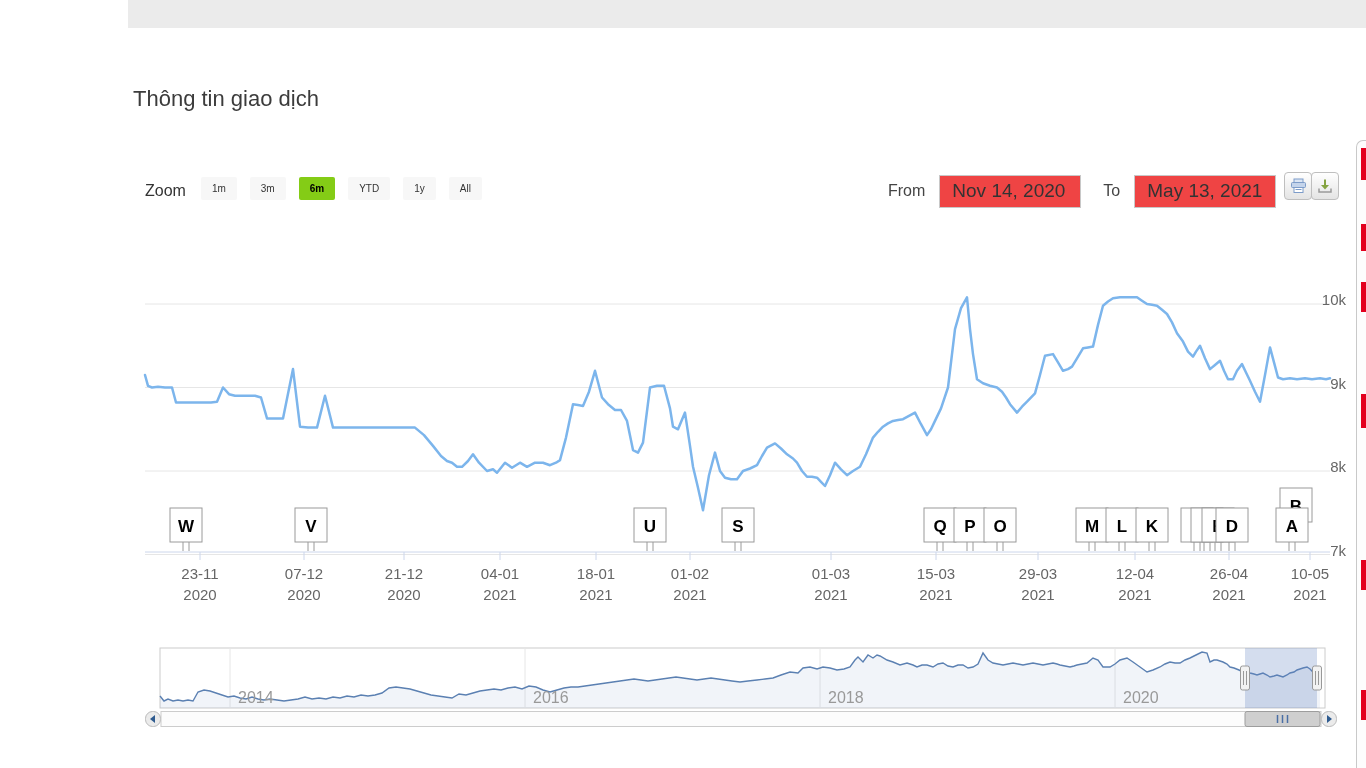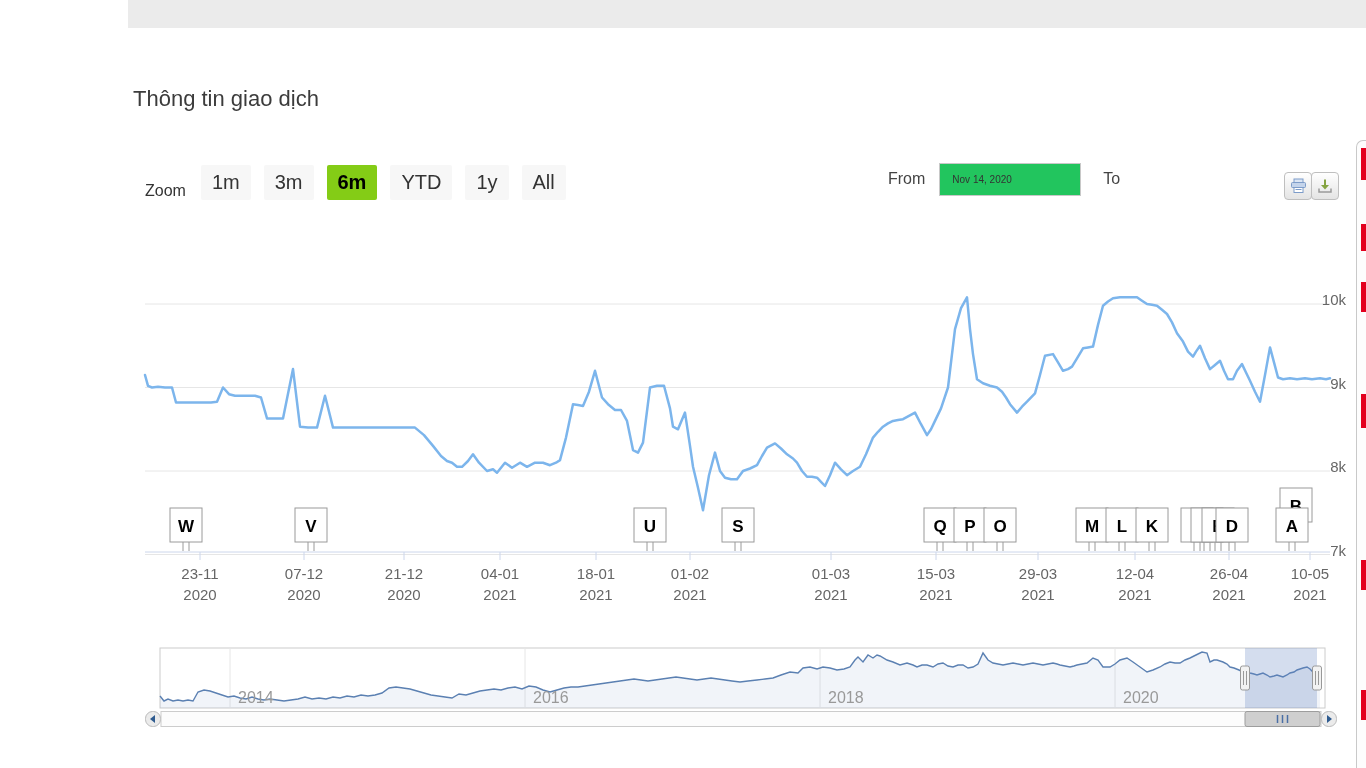--- a/index.html
+++ b/index.html
@@ -1,25 +1,25 @@
 <!DOCTYPE html>
 <html><head>
 <meta charset="utf-8">
 <style>
   html,body{margin:0;padding:0;}
   body{width:1366px;height:768px;background:#fff;font-family:"Liberation Sans",sans-serif;position:relative;overflow:hidden;}
   .top-strip{position:absolute;left:128px;top:0;width:1238px;height:28px;background:#ebebeb;}
   .page-title{position:absolute;left:133px;top:86px;font-size:22px;font-weight:normal;color:#3c3c3c;}
   .zoom-row{position:absolute;left:145px;top:169px;display:flex;align-items:flex-end;height:31px;}
   .zoom-label{font-size:16px;color:#333;margin-right:15px;}
-  .zoom-btn{font-size:20px;color:#333;background:#f7f7f7;padding:6px 11px;margin-right:13px;border-radius:2px;cursor:pointer;}
+  .zoom-btn{font-size:10px;color:#333;background:#f7f7f7;padding:6px 11px;margin-right:13px;border-radius:2px;cursor:pointer;}
   .zoom-btn.selected{background:#84cc16;font-weight:bold;color:#000;}
-  .range-row{position:absolute;left:888px;top:162px;display:flex;align-items:center;height:34px;font-size:16px;color:#444;}
+  .range-row{position:absolute;left:888px;top:174px;display:flex;align-items:center;height:34px;font-size:16px;color:#444;}
   .range-label{margin-right:14px;}
-  .range-input{width:128px;height:31px;border:1px solid #c8c8c8;font-size:10px;color:#333;padding:0 0 0 12px;font-family:"Liberation Sans",sans-serif;background:#22c55e;box-sizing:content-box;}
+  .range-input{width:128px;height:31px;border:1px solid #c8c8c8;font-size:19px;color:#333;padding:0 0 0 12px;font-family:"Liberation Sans",sans-serif;background:#ef4444;box-sizing:content-box;}
   .range-input.first{margin-right:22px;}
   .export-btn{position:absolute;width:26px;height:26px;border:1px solid #bfbfbf;border-radius:4px;background:linear-gradient(#ffffff,#e4e4e4);display:flex;align-items:center;justify-content:center;cursor:pointer;}
   #print-btn{left:1284px;top:172px;}
   #download-btn{left:1311px;top:172px;}
   #chart-svg{position:absolute;left:0;top:0;}
   .right-panel{position:absolute;left:1356px;top:140px;width:10px;height:628px;border-left:1px solid #c9c9c9;border-top:1px solid #c9c9c9;border-top-left-radius:7px;background:#fdfdfd;}
   .red-bar{position:absolute;left:1361px;width:5px;}
   svg text{font-family:"Liberation Sans",sans-serif;}
 </style>
 </head>
@@ -163,20 +163,21 @@
       <span class="zoom-btn">YTD</span>
       <span class="zoom-btn">1y</span>
       <span class="zoom-btn">All</span>
     </span>
 </div>
 
 <div class="range-row">
   <span class="range-label">From</span>
   <input class="range-input first" type="text" value="Nov 14, 2020" style="">
   <span class="range-label">To</span>
+  <input class="range-input" type="text" value="May 13, 2021" style="">
 </div>
 
 <div class="export-btn" id="print-btn">
   <svg width="17" height="16" viewBox="0 0 17 16">
     <rect x="4" y="1" width="9" height="3.5" fill="#dce6f4" stroke="#7d9cc9" stroke-width="1"></rect>
     <rect x="1.5" y="4.5" width="14" height="5" rx="1" fill="#c4d4eb" stroke="#7d9cc9" stroke-width="1"></rect>
     <rect x="4" y="9.5" width="9" height="5" fill="#ffffff" stroke="#7d9cc9" stroke-width="1"></rect>
     <line x1="5.5" y1="11.5" x2="11.5" y2="11.5" stroke="#7d9cc9" stroke-width="1"></line>
   </svg>
 </div>

